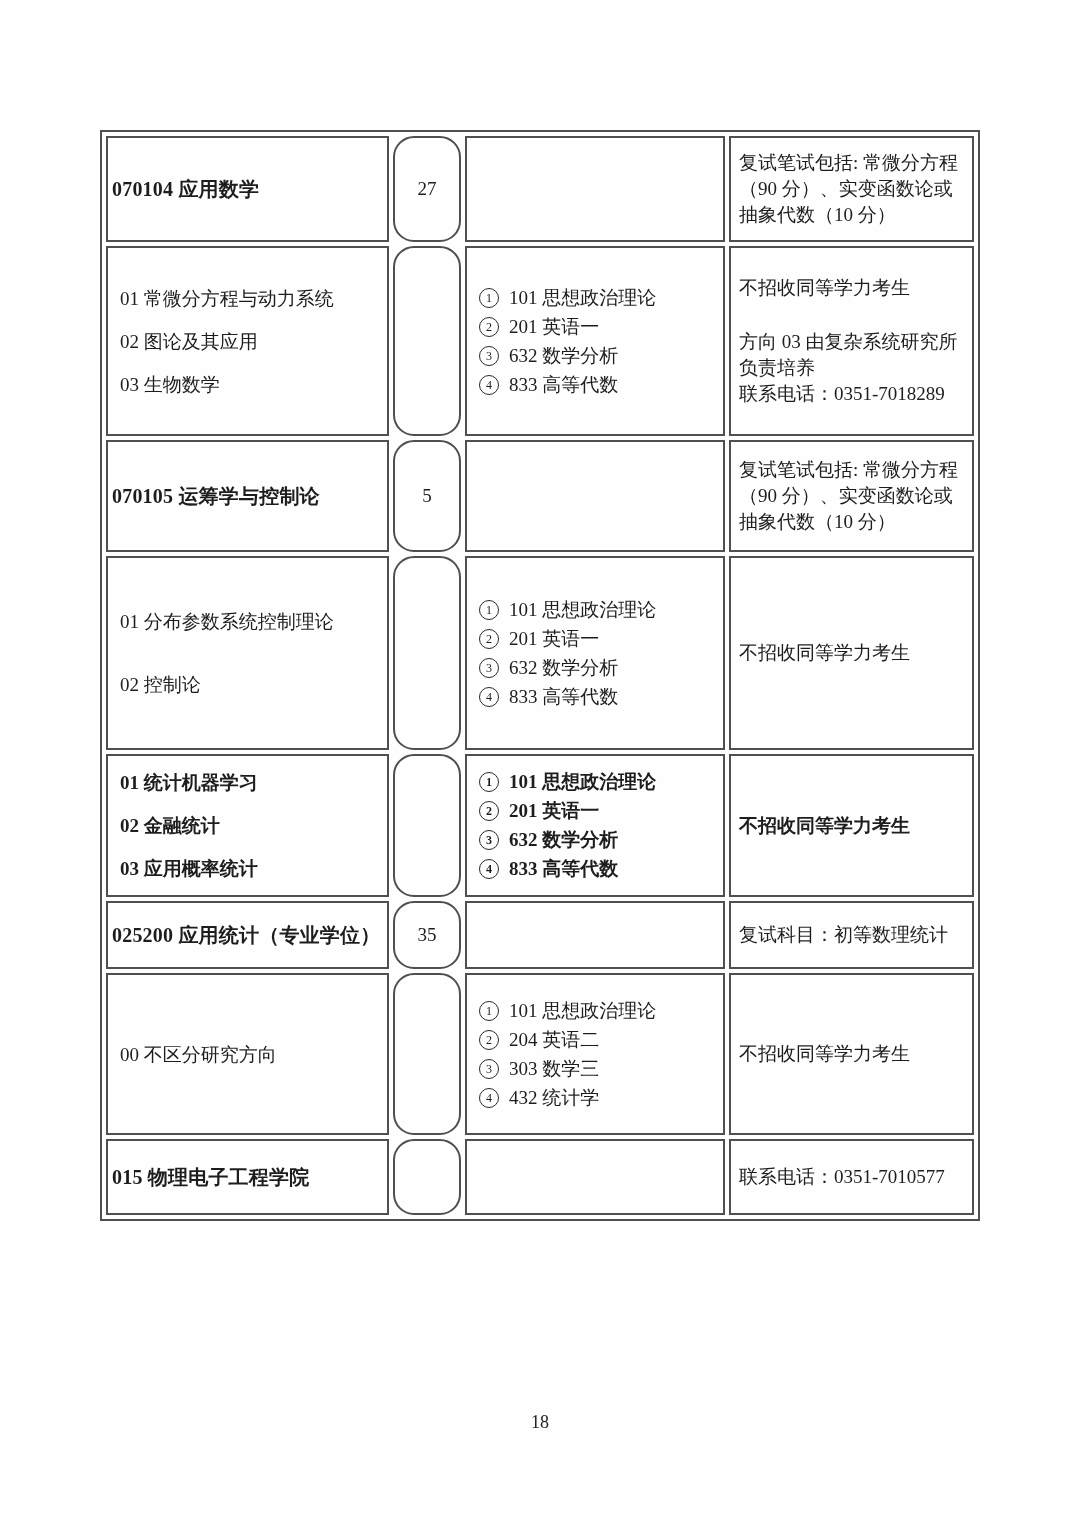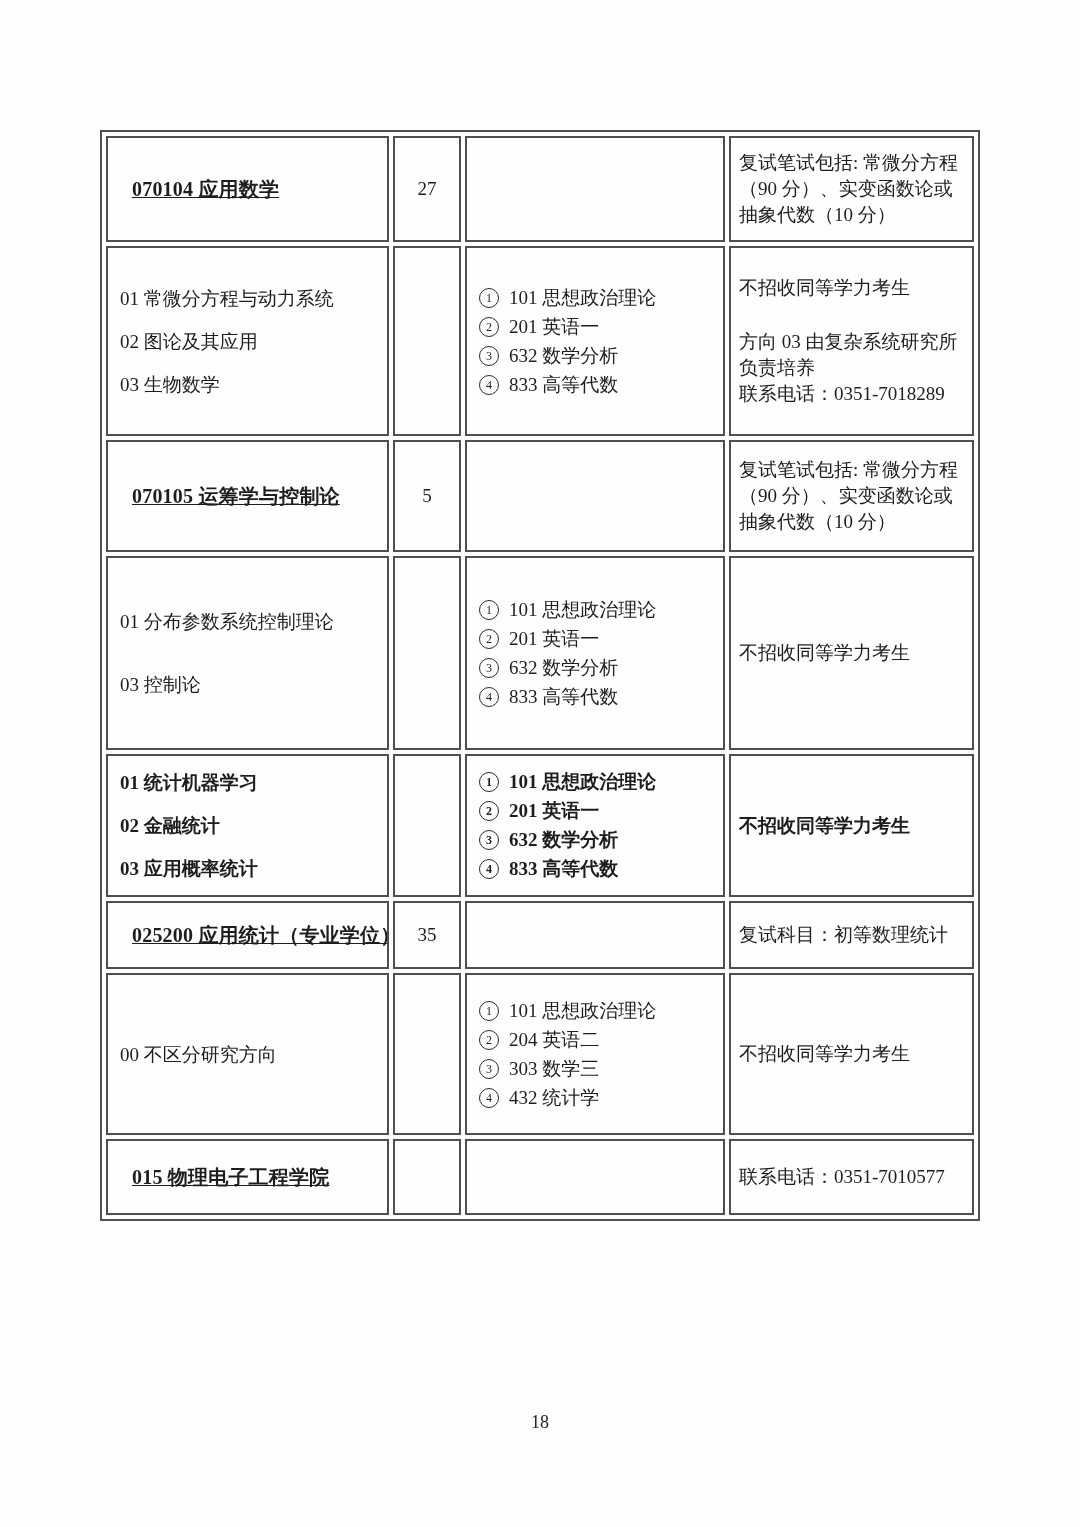--- a/index.html
+++ b/index.html
@@ -43,28 +43,28 @@
   tr.r1 td { height: 106px; }
   tr.r2 td { height: 190px; }
   tr.r3 td { height: 112px; }
   tr.r4 td { height: 194px; }
   tr.r5 td { height: 78px; }
   tr.r6 td { height: 143px; font-weight: bold; }
   tr.r7 td { height: 68px; }
   tr.r8 td { height: 162px; }
   tr.r9 td { height: 76px; }
 
-  .c-major   { padding-left: 24px; text-decoration: underline; }
+  .c-major   { padding-left: 4px; }
   .major {
     font-weight: bold;
     font-size: 20px;
     letter-spacing: 0.2px;
     white-space: nowrap;
   }
-  .c-quota { text-align: center; padding: 0 2px; }
+  .c-quota { text-align: center; padding: 0 2px; border-radius: 21px; }
   .c-dirs  { padding-left: 12px; }
   .dir-line { margin: 0; line-height: 23px; }
   .dir-line + .dir-line { margin-top: 20px; }
   .dir-line.big-gap { margin-top: 40px; }
 
   .c-subjects { padding-left: 12px; }
   .subj {
     display: flex;
     align-items: center;
     height: 29px;
@@ -169,21 +169,21 @@
       <td class="c-remarks">
         <p class="remark-line">复试笔试包括: 常微分方程</p>
         <p class="remark-line">（90 分）、实变函数论或</p>
         <p class="remark-line">抽象代数（10 分）</p>
       </td>
     </tr>
 
     <tr class="r4">
       <td class="c-dirs">
         <p class="dir-line">01 分布参数系统控制理论</p>
-        <p class="dir-line big-gap">03 控制论</p>
+        <p class="dir-line big-gap">02 控制论</p>
       </td>
       <td class="c-quota"></td>
       <td class="c-subjects">
         <div class="subj">
           <span class="circ">1</span>
           <span>101 思想政治理论</span>
         </div>
         <div class="subj">
           <span class="circ">2</span>
           <span>201 英语一</span>

